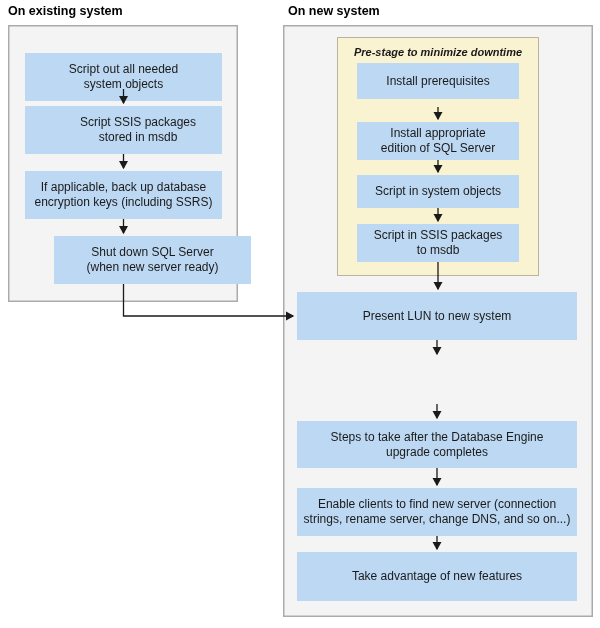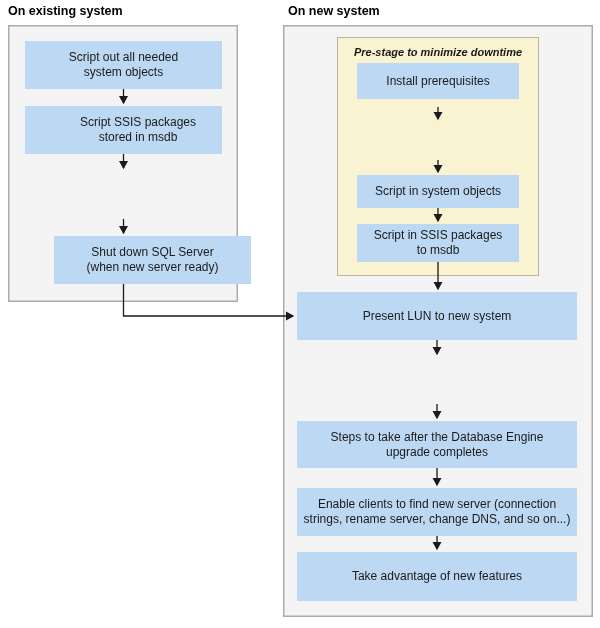--- a/index.html
+++ b/index.html
@@ -67,33 +67,37 @@
 </head>
 <body>
 
 <div class="canvas">
 
   <div class="col-heading" style="left:8px; top:4px;">On existing system</div>
 
   <div class="col-heading" style="left:288px; top:4px;">On new system</div>
 
   <div class="panel" style="left:8px; top:25px; width:230px; height:277px;">
-    <div class="box" style="left:17px; top:16px; width:197px; height:48px;">Script out all needed
+    <div class="box" style="left:17px; top:28px; width:197px; height:48px;">Script out all needed
 system objects</div>
     <div class="box" style="left:17px; top:81px; width:197px; height:48px;padding-left:32px;">Script SSIS packages
 stored in msdb</div>
+    <div class="box" style="left:17px; top:146px; width:197px; height:48px;">If applicable, back up database
+encryption keys (including SSRS)</div>
     <div class="box" style="left:17px; top:211px; width:197px; height:48px;margin-left:29px;">Shut down SQL Server
 (when new server ready)</div>
   </div>
 
   <div class="panel" style="left:283px; top:25px; width:310px; height:592px;">
 
     <div class="prestage" style="left:54px; top:12px; width:202px; height:239px;">
       <div class="prestage-title">Pre-stage to minimize downtime</div>
       <div class="box" style="left:20px; top:26px; width:162px; height:36px;">Install prerequisites</div>
+      <div class="box" style="left:20px; top:85px; width:162px; height:38px;">Install appropriate
+edition of SQL Server</div>
       <div class="box" style="left:20px; top:138px; width:162px; height:33px;">Script in system objects</div>
       <div class="box" style="left:20px; top:187px; width:162px; height:38px;">Script in SSIS packages
 to msdb</div>
     </div>
 
     <div class="box" style="left:14px; top:267px; width:280px; height:48px;">Present LUN to new system</div>
     <div class="box" style="left:14px; top:396px; width:280px; height:47px;">Steps to take after the Database Engine
 upgrade completes</div>
     <div class="box" style="left:14px; top:463px; width:280px; height:48px;">Enable clients to find new server (connection
 strings, rename server, change DNS, and so on...)</div>

